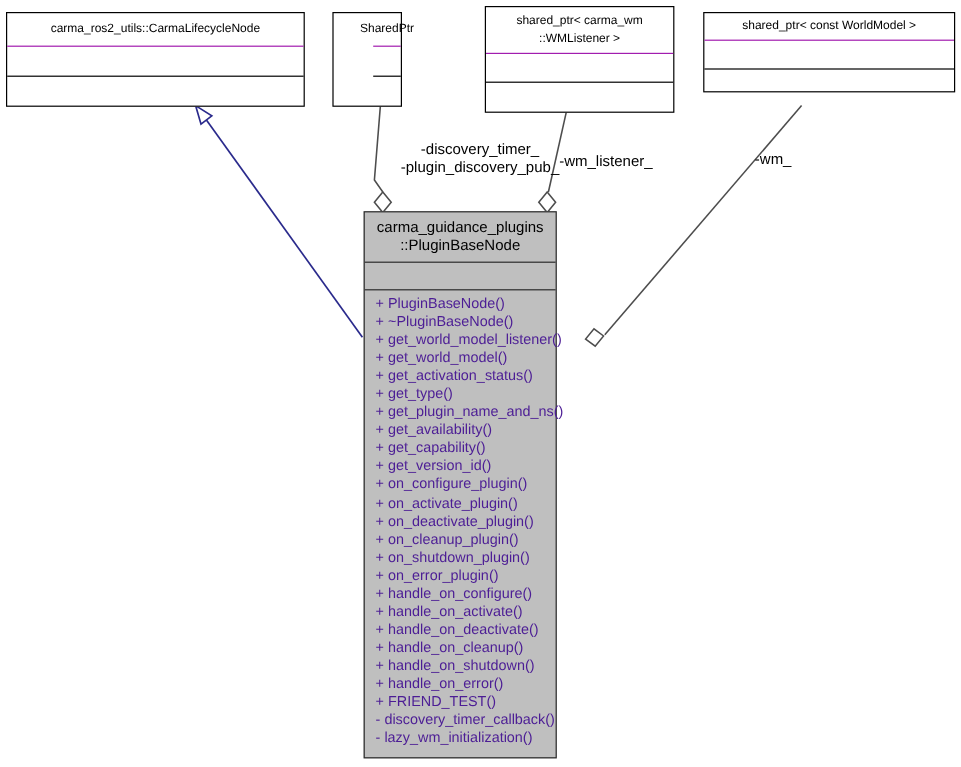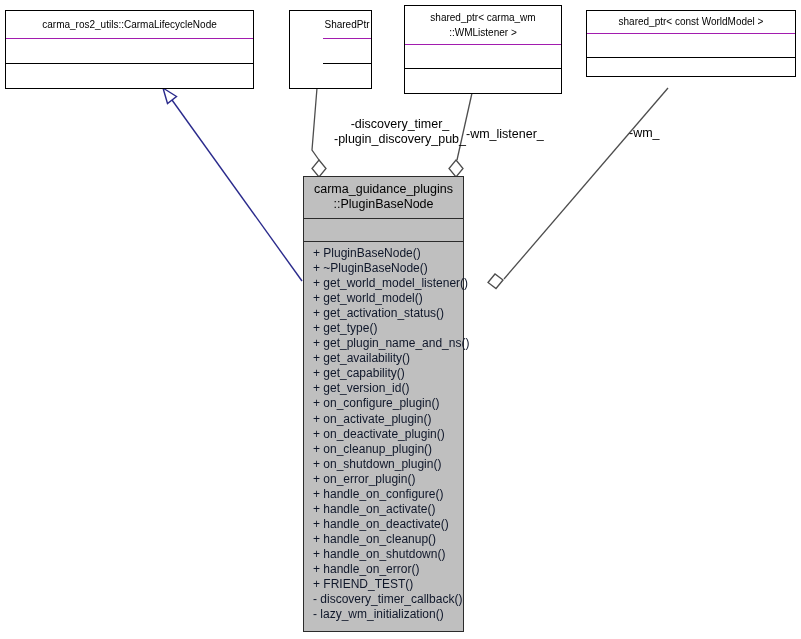--- a/index.html
+++ b/index.html
@@ -64,21 +64,21 @@
     min-height: 23px;
   }
   .box-ops {
     box-sizing: border-box;
     min-height: 24px;
     padding: 4px 0 3px 0;
   }
   .op-row {
     font-size: 12px;
     line-height: 15.05px;
-    color: #0f172a;
+    color: #4c1d95;
     padding-left: 9px;
     white-space: nowrap;
   }
   .edge-label {
     position: absolute;
     font-size: 12.5px;
     color: #000000;
     line-height: 15px;
     white-space: pre-line;
     text-align: center;
@@ -111,21 +111,21 @@
       <polygon points="503,280 495,274 488,282.5 496,288.5" fill="#ffffff" stroke="#4d4d4d" stroke-width="1.3"></polygon>
     </g>
   </svg>
 
   <div class="uml-box" style="left:5px; top:10px; width:249px; height:79px;">
     <div class="box-title" style="height:28px;">carma_ros2_utils::CarmaLifecycleNode</div>
     <div class="box-attrs" style="height:25px;"></div>
     <div class="box-ops"></div>
   </div>
 
-  <div class="uml-box" style="left:289px; top:10px; width:83px; height:79px;padding-left:33px;">
+  <div class="uml-box" style="left:277px; top:10px; width:58px; height:79px;padding-left:33px;">
     <div class="box-title" style="height:28px;">SharedPtr</div>
     <div class="box-attrs" style="height:25px;"></div>
     <div class="box-ops"></div>
   </div>
 
   <div class="uml-box" style="left:404px; top:5px; width:158px; height:89px;">
     <div class="box-title" style="height:40px;">shared_ptr&lt; carma_wm
 ::WMListener &gt;</div>
     <div class="box-attrs" style="height:24px;"></div>
     <div class="box-ops"></div>

